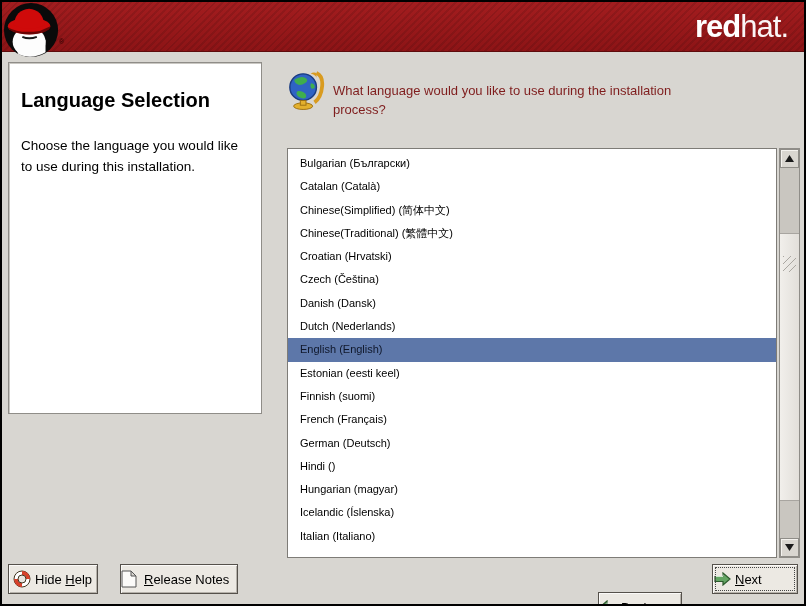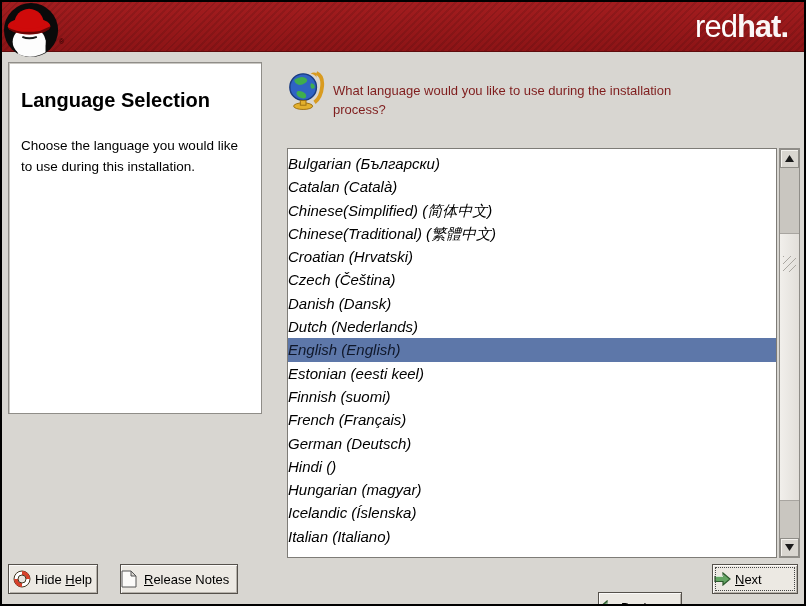--- a/index.html
+++ b/index.html
@@ -10,42 +10,42 @@
     background:#d8d6d1;overflow:hidden;}
 
   
   .banner{position:absolute;left:0;top:0;width:802px;height:50px;
     background:
       repeating-linear-gradient(135deg, rgba(0,0,0,0.10) 0 2px, rgba(0,0,0,0) 2px 5px),
       linear-gradient(#a31d1f,#8d1416);
     border-bottom:1px solid #5e0c0c;}
   .brand{position:absolute;right:16px;top:7px;color:#fff;font-size:31px;
     letter-spacing:-1px;line-height:36px;}
-  .brand .bold{font-weight:400;}
-  .brand .light{font-weight:700;opacity:.96;}
+  .brand .bold{font-weight:700;}
+  .brand .light{font-weight:400;opacity:.96;}
   .logo{position:absolute;left:1px;top:0px;width:58px;height:58px;z-index:5;}
   .logo-reg{position:absolute;left:57px;top:36px;color:#2b0000;font-size:7px;z-index:6;}
 
   
   .help-panel{position:absolute;left:6px;top:60px;width:254px;height:352px;
     background:#fff;border:1px solid #8f8d88;
     box-shadow:inset 1px 1px 0 #c9c7c2;}
   .help-title{margin:26px 12px 0 12px;font-size:20px;font-weight:700;color:#000;}
   .help-body{margin:24px 12px 0 12px;font-size:13.5px;line-height:1.55;color:#000;}
 
   
   .question-row{position:absolute;left:285px;top:66px;width:500px;}
   .globe{position:absolute;left:0;top:2px;width:38px;height:40px;}
   .question{position:absolute;left:46px;top:14px;width:372px;font-size:13px;
     line-height:1.45;color:#7f1d1d;}
 
   .listbox{position:absolute;left:285px;top:146px;width:490px;height:410px;
     background:#fff;border:1px solid #7e7c77;overflow:hidden;padding-top:3px;}
-  .row{height:23.3px;line-height:23.3px;padding-left:0;font-size:15px;
-    color:#000;white-space:nowrap;font-style:italic;}
+  .row{height:23.3px;line-height:23.3px;padding-left:12px;font-size:11px;
+    color:#000;white-space:nowrap;}
   .row.selected{background:#5d77a9;color:#0f172a;}
 
   
   .scrollbar{position:absolute;left:777px;top:146px;width:21px;height:410px;
     background:#eceae5;border:1px solid #8f8d88;}
   .sb-btn{position:absolute;left:0;width:19px;height:19px;background:#d9d6d0;
     border:1px solid #8f8d88;box-shadow:inset 1px 1px 0 #f5f3ef;}
   .sb-up{top:0;}
   .sb-down{bottom:0;}
   .sb-btn svg{display:block;margin:5px auto 0 auto;}

